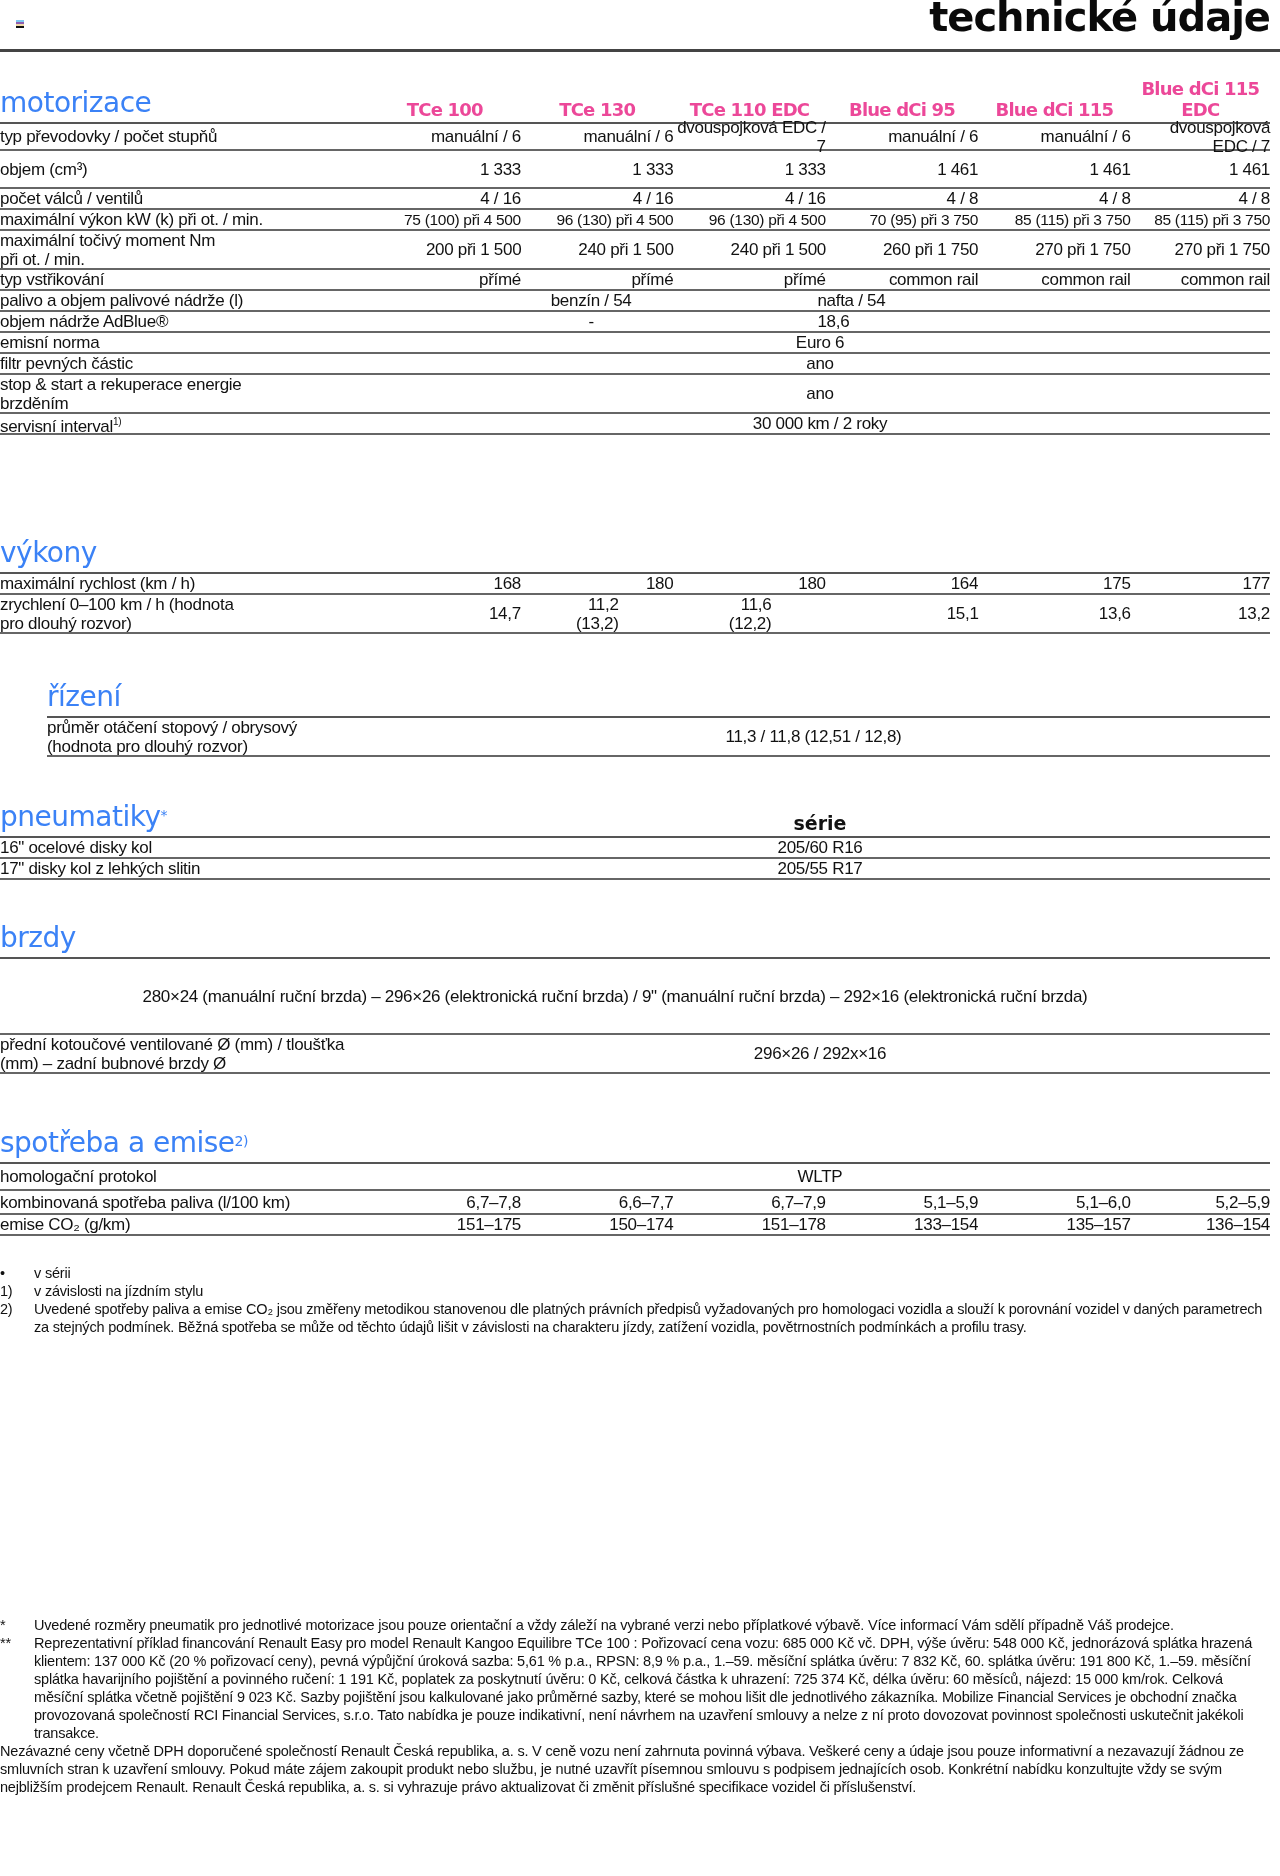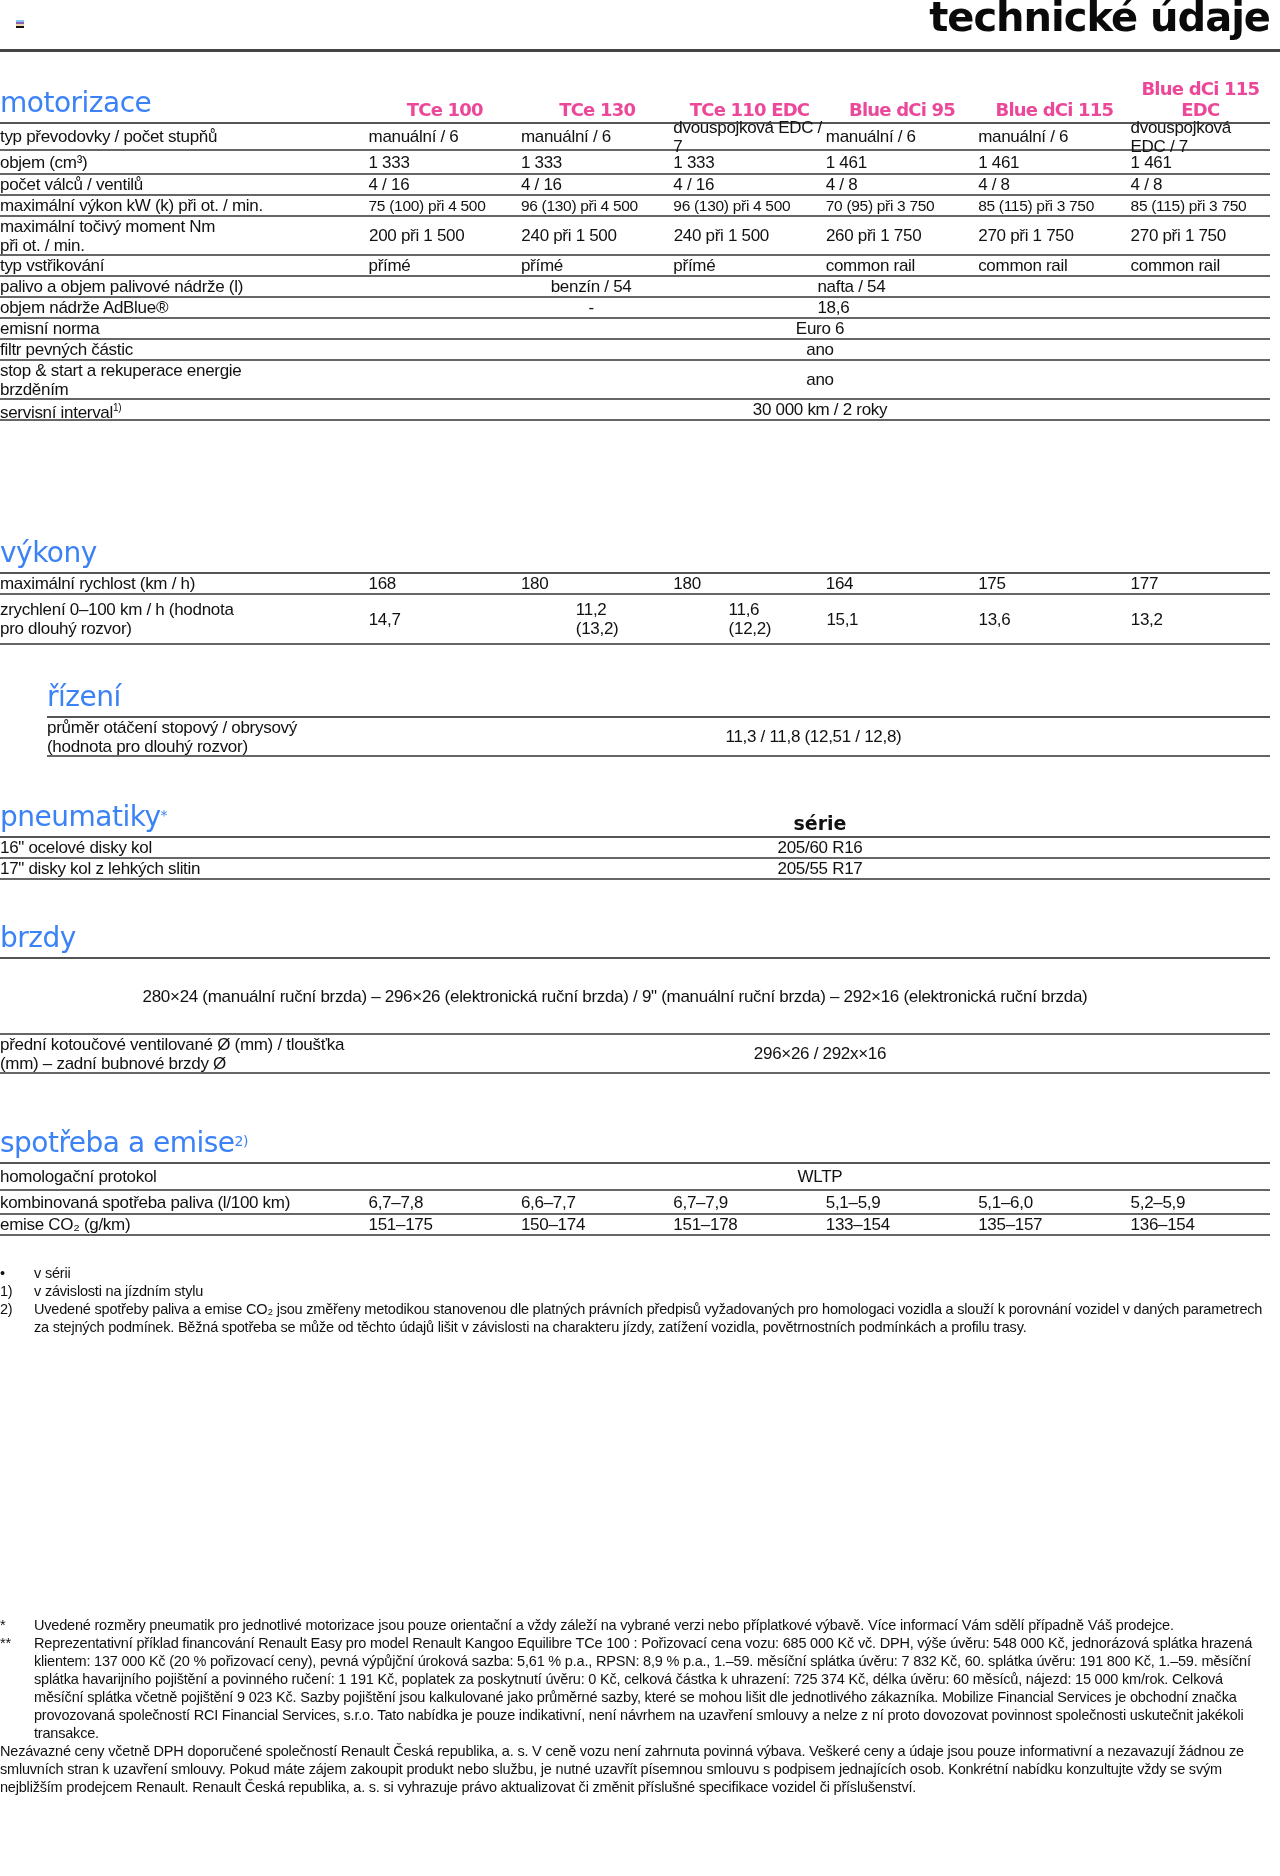--- a/index.html
+++ b/index.html
@@ -14,21 +14,21 @@
     .sec { position: absolute; left: 0; right: 10px; }
     .sec-title { font-family: "DejaVu Sans", sans-serif; font-weight: normal; font-size: 28px; letter-spacing: -0.5px; color: #3b82f6; line-height: 34px; }
     .sec-title sup { font-size: 14px; vertical-align: top; position: relative; top: -2px; }
 
     .hdr { display: flex; align-items: flex-end; border-bottom: 2px solid #555; padding-bottom: 2px; }
     .hdr .lbl { width: 370px; }
     .hdr .col { width: 153px; text-align: center; font-family: "DejaVu Sans", sans-serif; font-weight: bold; font-size: 18px; letter-spacing: -0.8px; line-height: 21px; color: #ec4899; }
 
     .row { display: flex; align-items: center; border-bottom: 2px solid #666; font-size: 17px; line-height: 19px; font-family: "Liberation Sans", sans-serif; letter-spacing: -0.3px; }
     .row .lbl { width: 370px; padding: 1px 0; }
-    .row .c { width: 153px; text-align: left; padding: 1px 0; }
+    .row .c { width: 153px; text-align: right; padding: 1px 0; }
     .row .span { flex: 1; text-align: center; padding: 1px 0; }
     .row .span-2-left { width: 459px; text-align: center; }
     .row .span-3-right { width: 459px; }
     .row sup { font-size: 10px; }
 
     .notes { position: absolute; left: 0; right: 10px; font-size: 14.5px; line-height: 18px; letter-spacing: -0.2px; }
     .note { display: flex; }
     .note .mark { width: 34px; flex-shrink: 0; }
     .note .txt { flex: 1; }
     .plain { font-size: 14.5px; line-height: 18px; }
@@ -58,21 +58,21 @@
 
   <div class="row" style="height:27px">
     <div class="lbl">typ převodovky / počet stupňů</div>
     <div class="c">manuální / 6</div>
     <div class="c">manuální / 6</div>
     <div class="c" style="width:153px">dvouspojková EDC / 7</div>
     <div class="c">manuální / 6</div>
     <div class="c">manuální / 6</div>
     <div class="c" style="width:140px">dvouspojková EDC / 7</div>
   </div>
-  <div class="row" style="height:24px">
+  <div class="row" style="height:38px">
     <div class="lbl">objem (cm³)</div>
     <div class="c">1 333</div>
     <div class="c">1 333</div>
     <div class="c">1 333</div>
     <div class="c">1 461</div>
     <div class="c">1 461</div>
     <div class="c" style="width:140px">1 461</div>
   </div>
   <div class="row" style="height:21px">
     <div class="lbl">počet válců / ventilů</div>
@@ -144,21 +144,21 @@
   </div>
   <div class="row" style="height:21px">
     <div class="lbl">maximální rychlost (km / h)</div>
     <div class="c">168</div>
     <div class="c">180</div>
     <div class="c">180</div>
     <div class="c">164</div>
     <div class="c">175</div>
     <div class="c" style="width:140px">177</div>
   </div>
-  <div class="row" style="height:50px">
+  <div class="row" style="height:39px">
     <div class="lbl" style="padding-right:120px">zrychlení 0–100 km / h (hodnota pro dlouhý rozvor)</div>
     <div class="c">14,7</div>
     <div class="c" style="padding:0 55px">11,2 (13,2)</div>
     <div class="c" style="padding:0 55px">11,6 (12,2)</div>
     <div class="c">15,1</div>
     <div class="c">13,6</div>
     <div class="c" style="width:140px">13,2</div>
   </div>
 </div>
 

